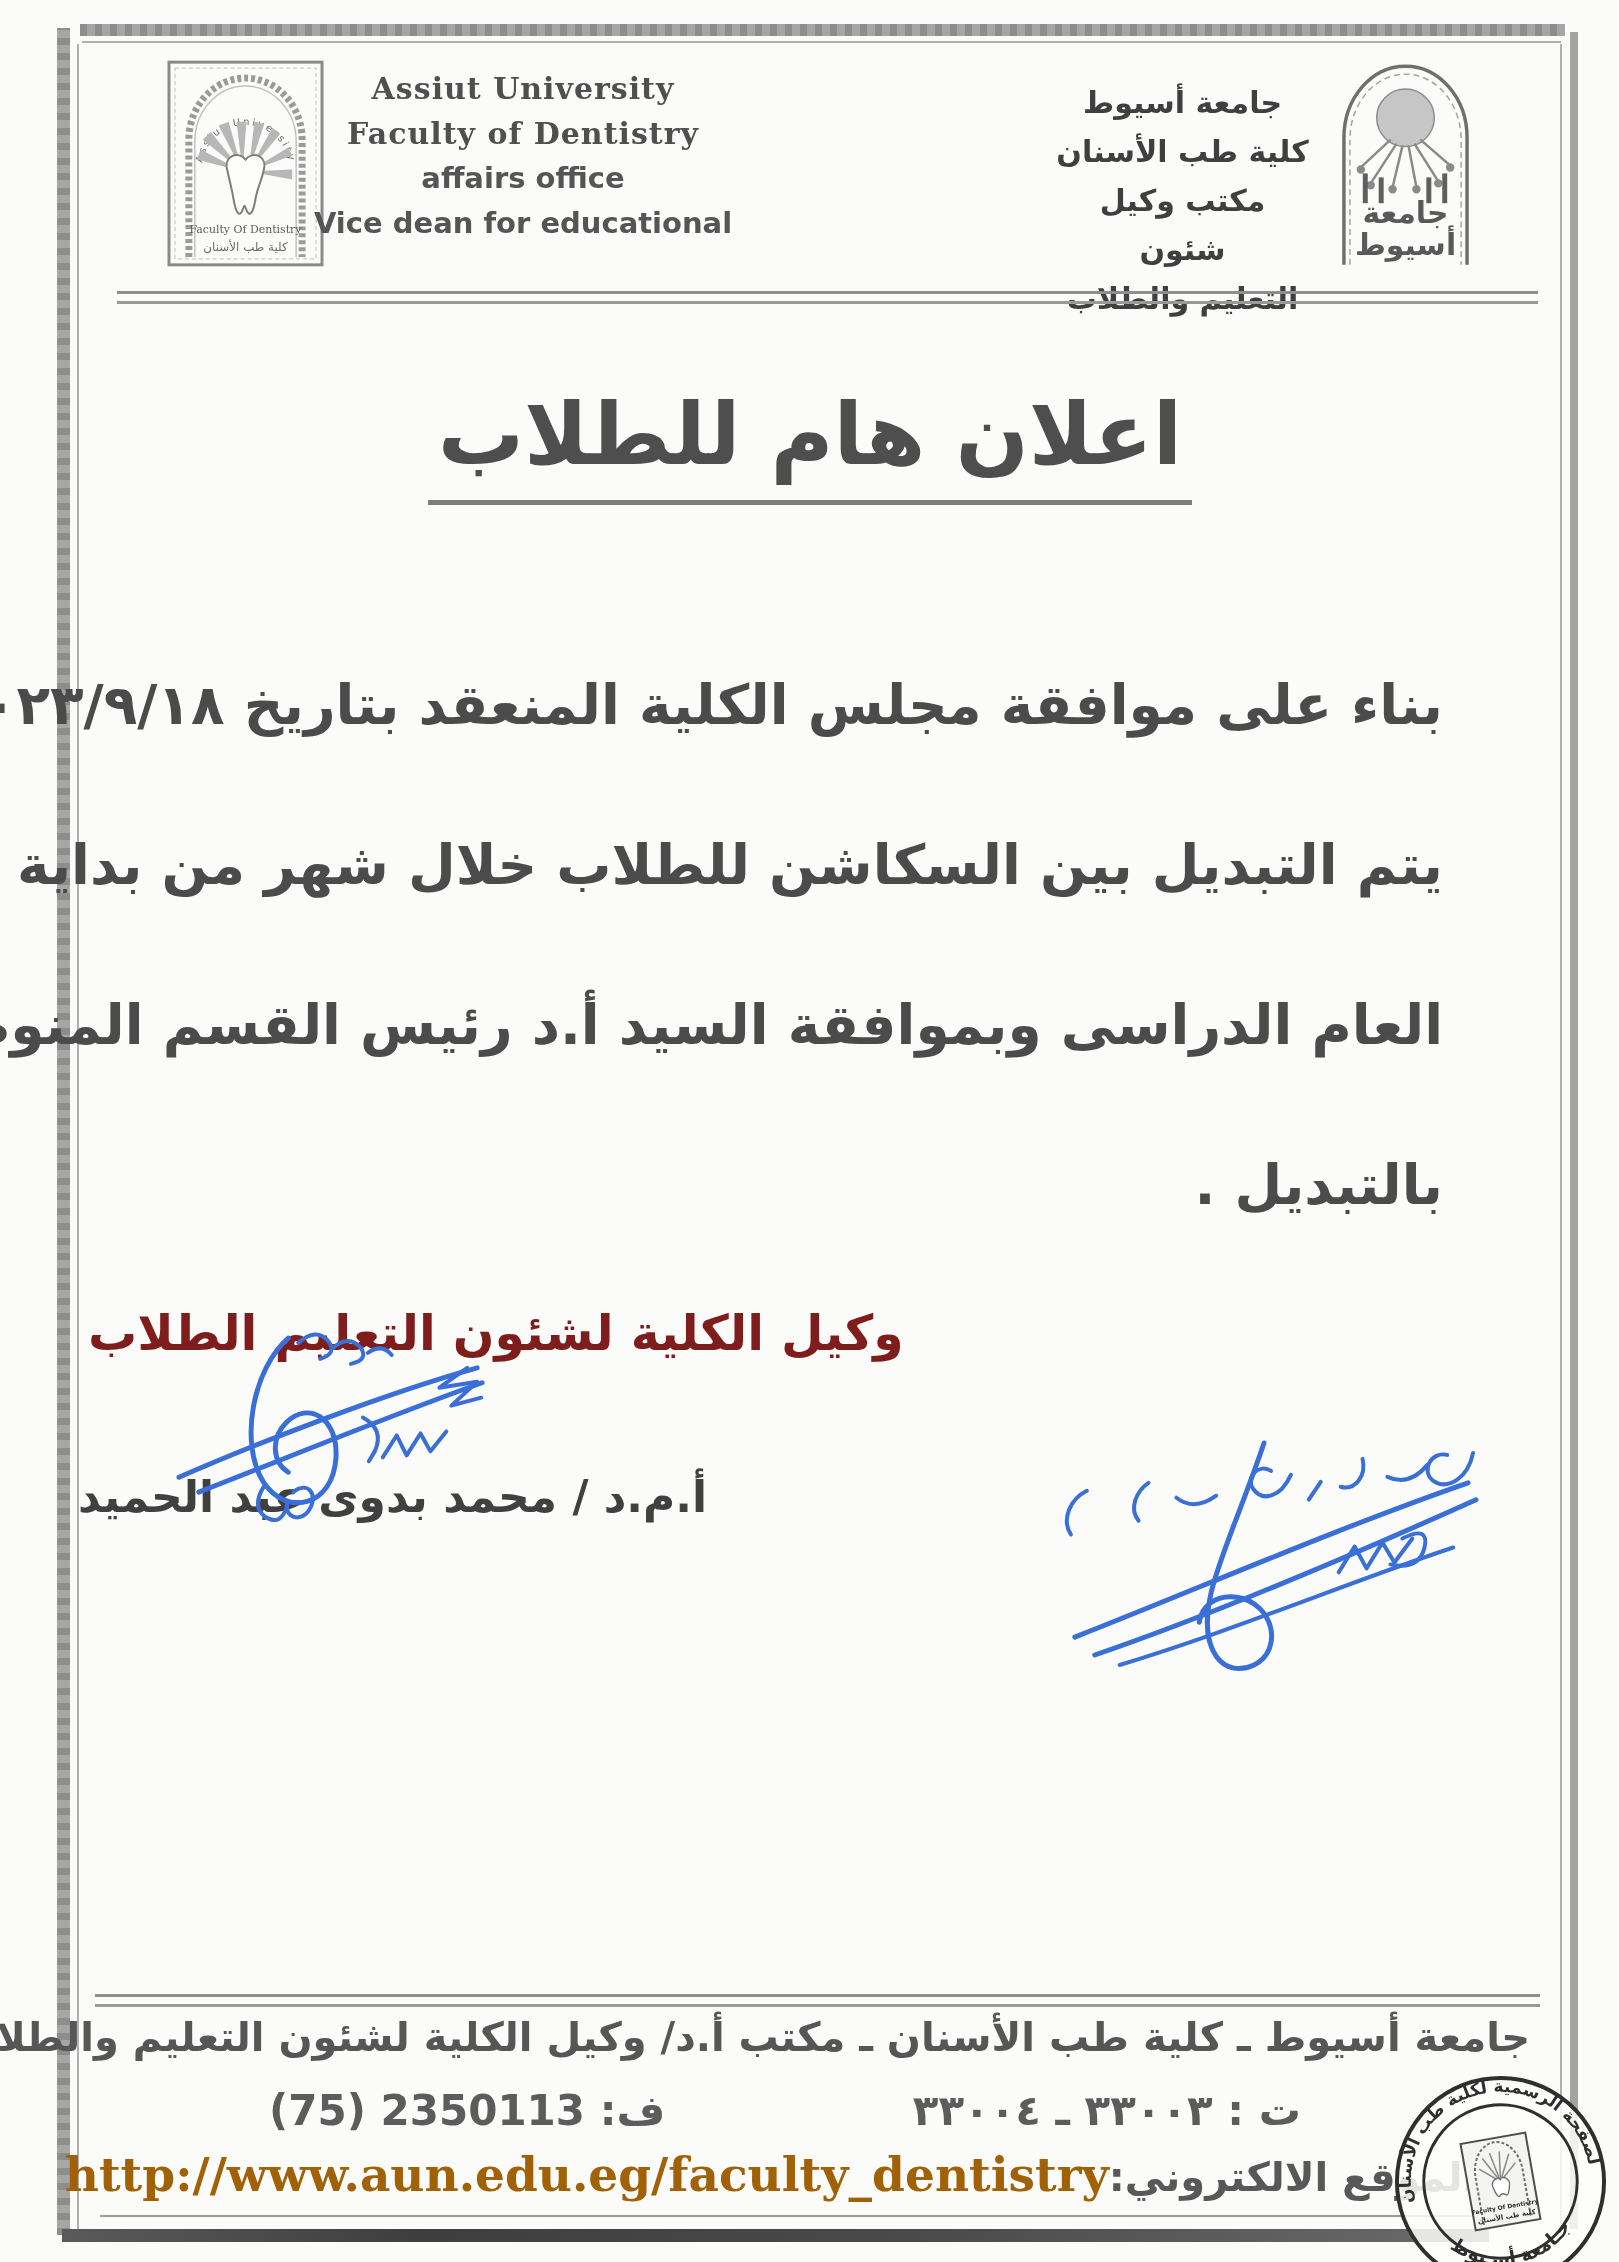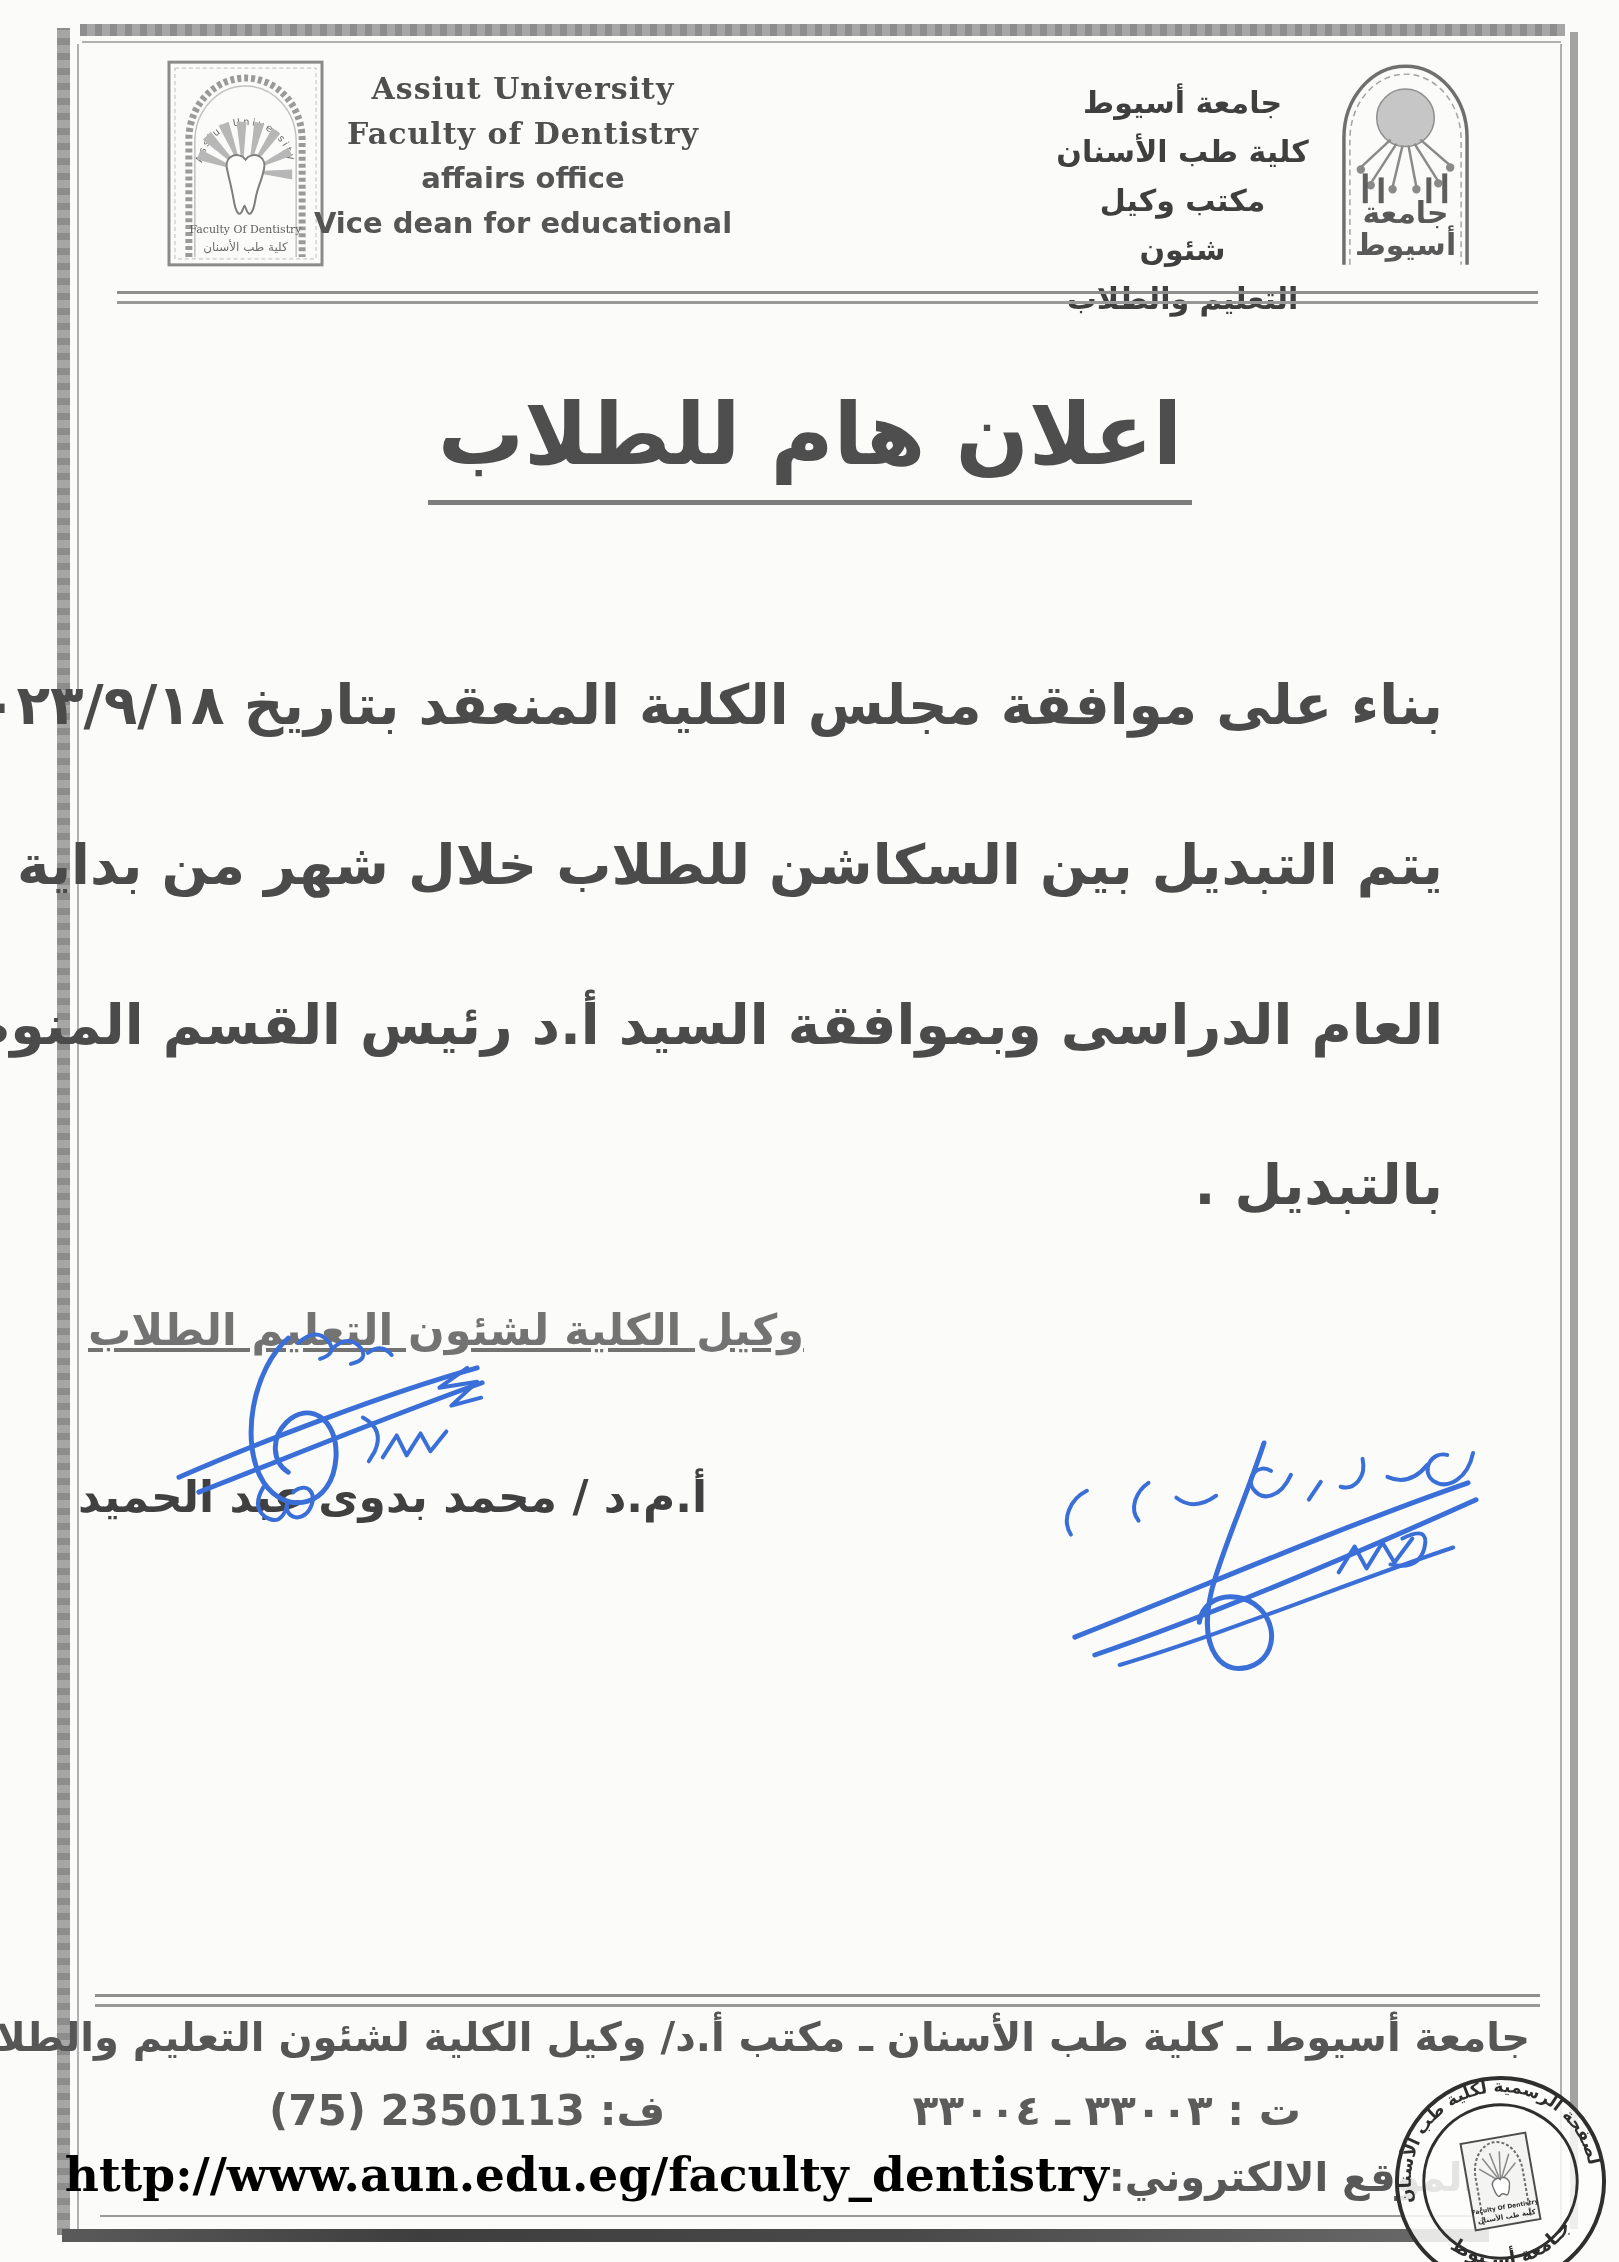--- a/index.html
+++ b/index.html
@@ -23,33 +23,33 @@
   
   .title-wrap{position:absolute;left:0;top:384px;width:100%;text-align:center;}
   .title-text{display:inline-block;font-size:86px;font-weight:bold;color:#4e4e4e;
     padding:0 10px 16px 10px;border-bottom:5px solid #7d7d7d;direction:rtl;}
   
   .body-block{position:absolute;left:100px;right:177px;top:625px;direction:rtl;}
   .body-line{font-size:55px;font-weight:bold;color:#4b4b4b;line-height:160px;
     text-align:justify;text-align-last:justify;white-space:nowrap;}
   .body-line.short{text-align-last:right;}
   
-  .sig-title{position:absolute;left:88px;top:1305px;font-size:43px;font-weight:bold;color:#737373;direction:rtl;white-space:nowrap;text-decoration:underline;}
+  .sig-title{position:absolute;left:88px;top:1305px;font-size:49px;font-weight:bold;color:#7f1d1d;direction:rtl;white-space:nowrap;}
   .sig-name{position:absolute;left:78px;top:1471px;font-size:44px;font-weight:bold;color:#404040;direction:rtl;white-space:nowrap;}
   .ink{stroke:#3a6fd8;stroke-width:5;fill:none;stroke-linecap:round;stroke-linejoin:round;}
   .ink.thin{stroke-width:4;}
   
   .footer-line1{position:absolute;left:90px;right:90px;top:2014px;text-align:center;
     font-size:40px;font-weight:bold;color:#565656;direction:rtl;white-space:nowrap;}
   .footer-line2{position:absolute;left:90px;right:90px;top:2086px;display:flex;direction:rtl;
     justify-content:space-between;padding:0 229px 0 179px;box-sizing:border-box;
     font-size:42px;font-weight:bold;color:#5c5c5c;}
   .footer-line3{position:absolute;left:60px;right:139px;top:2147px;text-align:center;direction:rtl;white-space:nowrap;}
   .site-label{font-size:40px;font-weight:bold;color:#585858;}
-  .site-url{font-family:"DejaVu Serif",serif;font-size:47px;font-weight:bold;color:#000000;direction:ltr;unicode-bidi:embed;}
+  .site-url{font-family:"DejaVu Serif",serif;font-size:47px;font-weight:bold;color:#a16207;direction:ltr;unicode-bidi:embed;}
   .thin-rule{position:absolute;background:#9b9b9b;}
   .heavy-rule{position:absolute;left:62px;top:2229px;width:1427px;height:13px;
     background:linear-gradient(90deg,#5a5a5a,#3e3e3e 25%,#4a4a4a 60%,#6b6b6b);}
   
   .stamp{position:absolute;left:1387px;top:2068px;width:227px;height:227px;transform:rotate(-10deg);z-index:6;}
   .stamp text{font-weight:bold;fill:#2e2e2e;}
   
   .logo-left{position:absolute;left:167px;top:60px;}
   .logo-right{position:absolute;left:1335px;top:56px;}
 </style>

